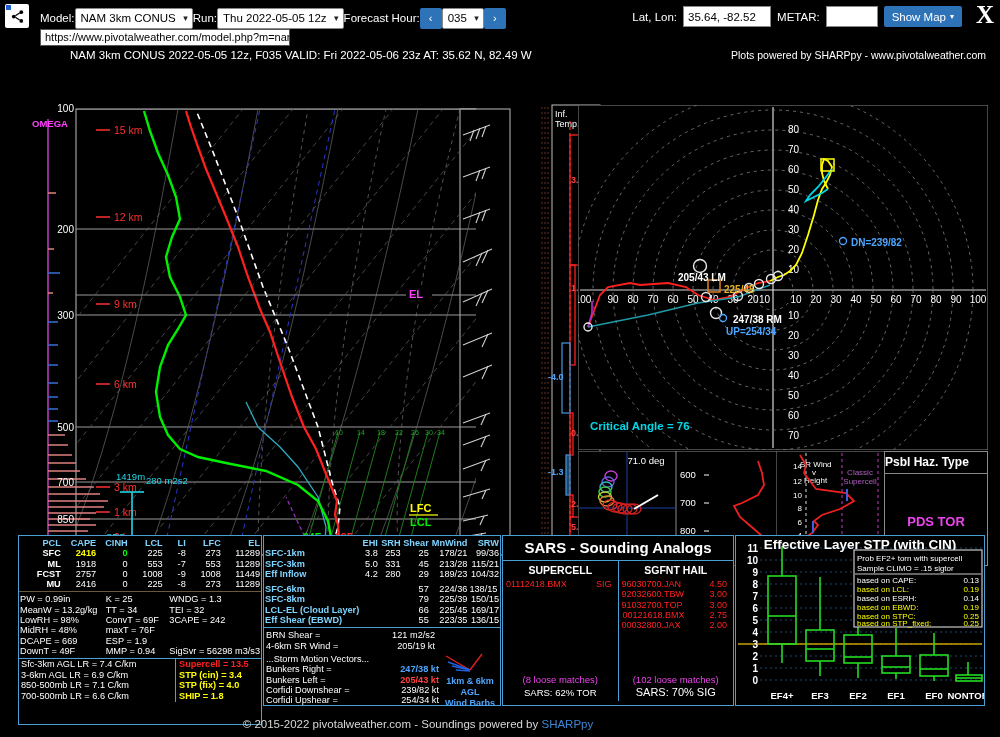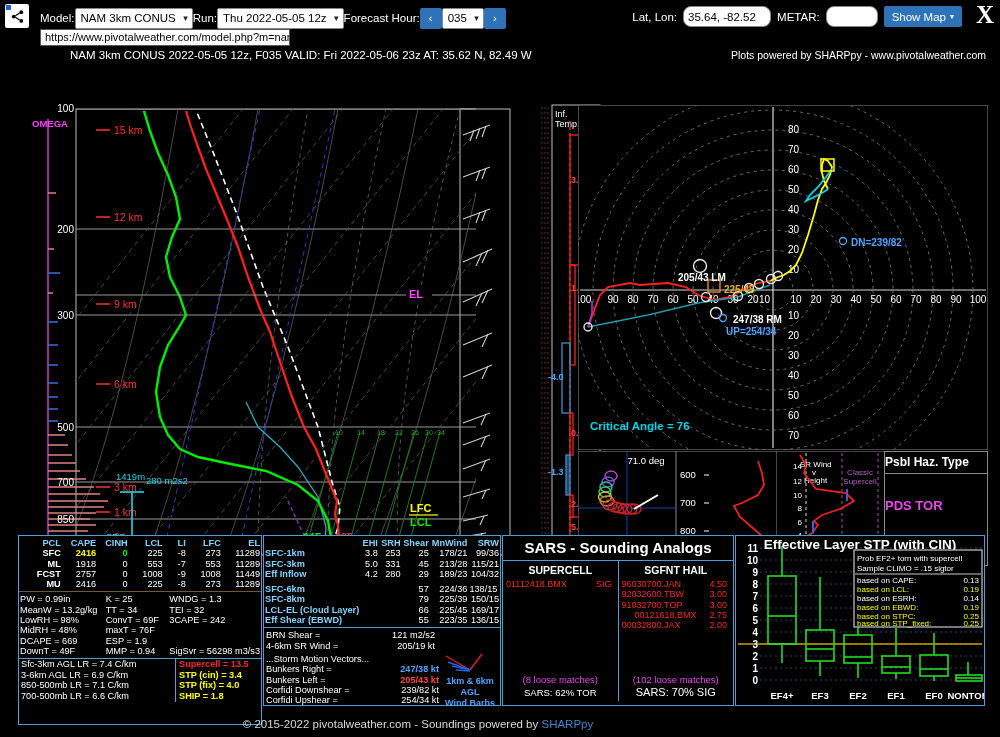--- a/index.html
+++ b/index.html
@@ -38,21 +38,21 @@
     height: 21px; padding: 0 16px 0 5px;
     display: inline-flex; align-items: center; position: relative;
     font-family: "Liberation Sans", sans-serif; white-space: nowrap;
   }
   .tb-select .caret {
     position: absolute; right: 4px; top: 50%; transform: translateY(-50%);
     font-size: 9px; color: #222;
   }
   .tb-input {
     background: #fff; color: #000; font-size: 11.5px;
-    border: 1px solid #888; border-radius: 8px;
+    border: 1px solid #888; border-radius: 0;
     height: 21px; padding: 0 4px; font-family: "Liberation Sans", sans-serif;
   }
   .tb-arrow {
     background: #2e73b8; color: #fff; border: none; border-radius: 2px;
     width: 22px; height: 21px; font-size: 11px; cursor: pointer;
     display: inline-flex; align-items: center; justify-content: center;
     font-family: "Liberation Sans", sans-serif;
   }
   .tb-btn {
     background: #2e73b8; color: #fff; border: none; border-radius: 2px;
@@ -615,21 +615,21 @@
     </g>
     <path d="M 24 4 L 30 14 L 28 22 L 34 30 L 40 38 L 70 42 L 78 50 L 64 58 L 46 64 L 38 70 L 42 74
              L 36 82 L 24 90 L 30 98 L 44 104 L 58 110" stroke="#ee2020" stroke-width="1.8" fill="none"></path>
     <line x1="71" y1="38" x2="71" y2="50" stroke="#4060e0" stroke-width="2"></line>
     <line x1="37" y1="70" x2="37" y2="82" stroke="#4060e0" stroke-width="2"></line>
     <line x1="44" y1="98" x2="50" y2="98" stroke="#ee2020" stroke-width="2"></line>
   </svg>
 
   <div class="panel" style="left:884px;top:404px;width:104px;height:115px">
     <div style="color:#fff;font-size:12px;font-weight:bold;text-align:left;padding:3px 0 4px;border-bottom:1px solid #8a8a8a">Psbl Haz. Type</div>
-    <div style="color:#ee44ee;font-size:13px;font-weight:bold;text-align:left;margin-top:24px">PDS TOR</div>
+    <div style="color:#ee44ee;font-size:13px;font-weight:bold;text-align:center;margin-top:40px">PDS TOR</div>
   </div>
 </div>
 
 <div id="databar">
 
   <div class="dbox" style="left:18px;top:-125px;width:244px;height:190px">
     <table class="dtable" style="margin-top:2px">
       <tbody>
           <tr>
         <td class="hdr" style="text-align:right;width:44px">PCL</td>
@@ -883,21 +883,21 @@
           </tr>
           <tr>
             <td class="red" style="padding-left:3px">92032600.TBW</td>
             <td class="red" style="text-align:right;padding-right:6px">3.00</td>
           </tr>
           <tr>
             <td class="red" style="padding-left:3px">91032700.TOP</td>
             <td class="red" style="text-align:right;padding-right:6px">3.00</td>
           </tr>
           <tr>
-            <td class="red" style="padding-left:16px">00121618.BMX</td>
+            <td class="red" style="padding-left:4px">00121618.BMX</td>
             <td class="red" style="text-align:right;padding-right:6px">2.75</td>
           </tr>
           <tr>
             <td class="red" style="padding-left:3px">00032800.JAX</td>
             <td class="red" style="text-align:right;padding-right:6px">2.00</td>
           </tr>
         </tbody>
           </table>
         <div style="position:absolute;bottom:16px;width:100%;text-align:center;color:#ee44ee;font-size:9.5px">(102 loose matches)</div>
         <div style="position:absolute;bottom:3px;width:100%;text-align:center;color:#ffffff;font-size:11px">SARS: 70% SIG</div>

